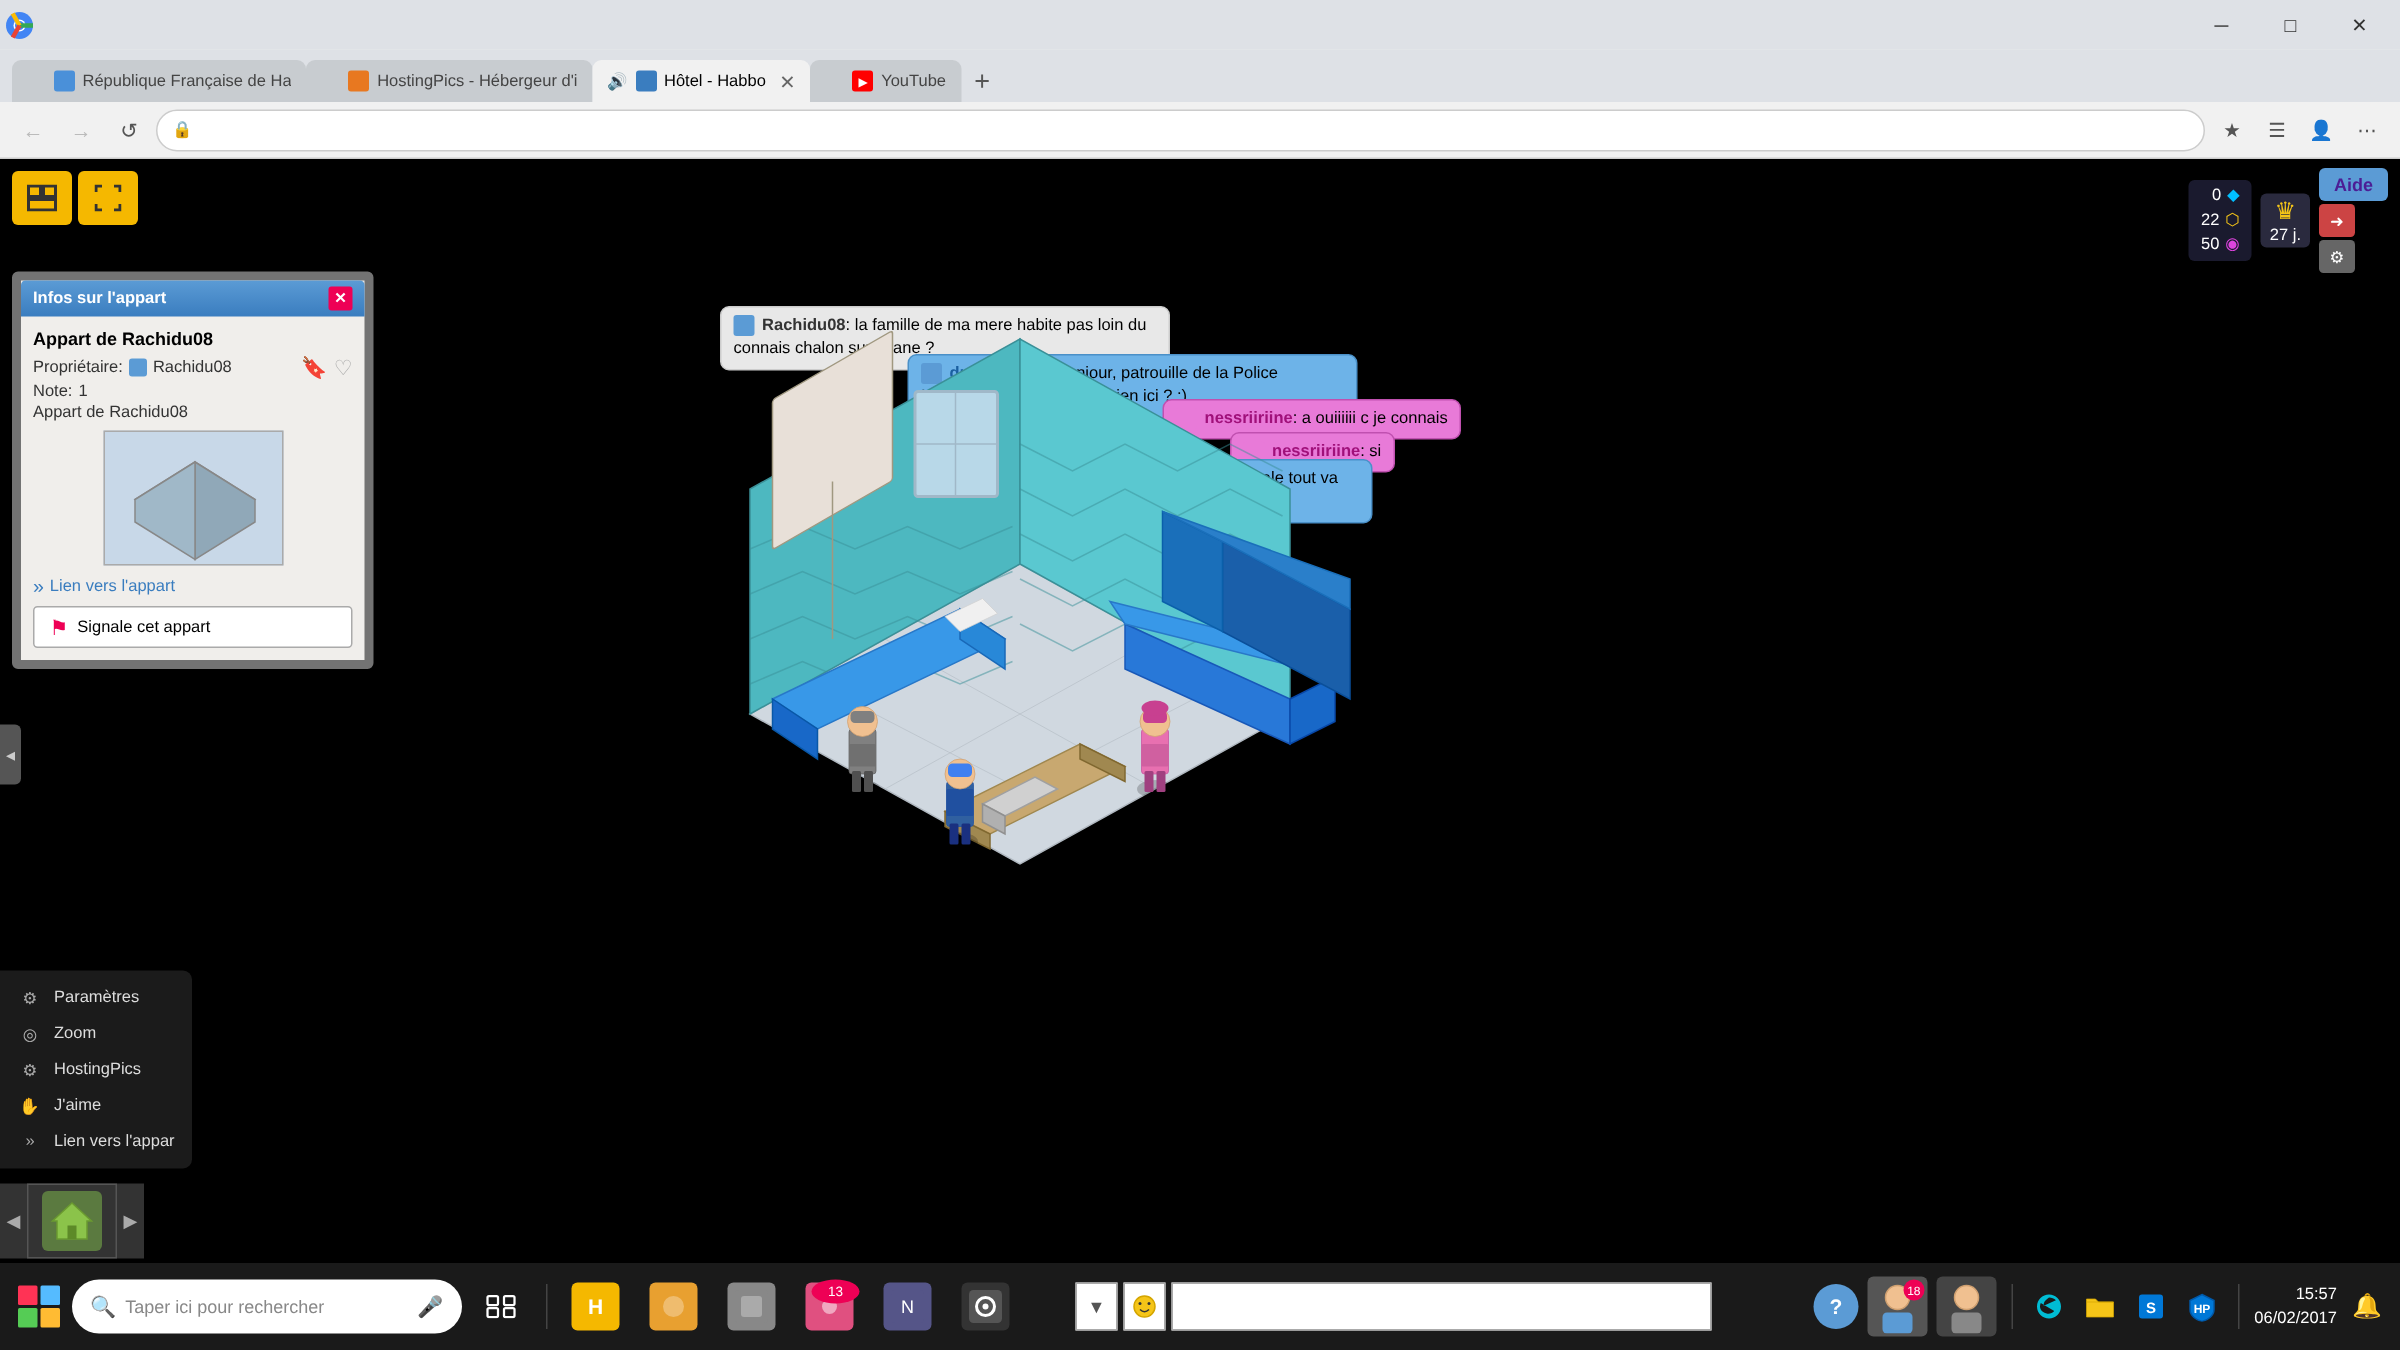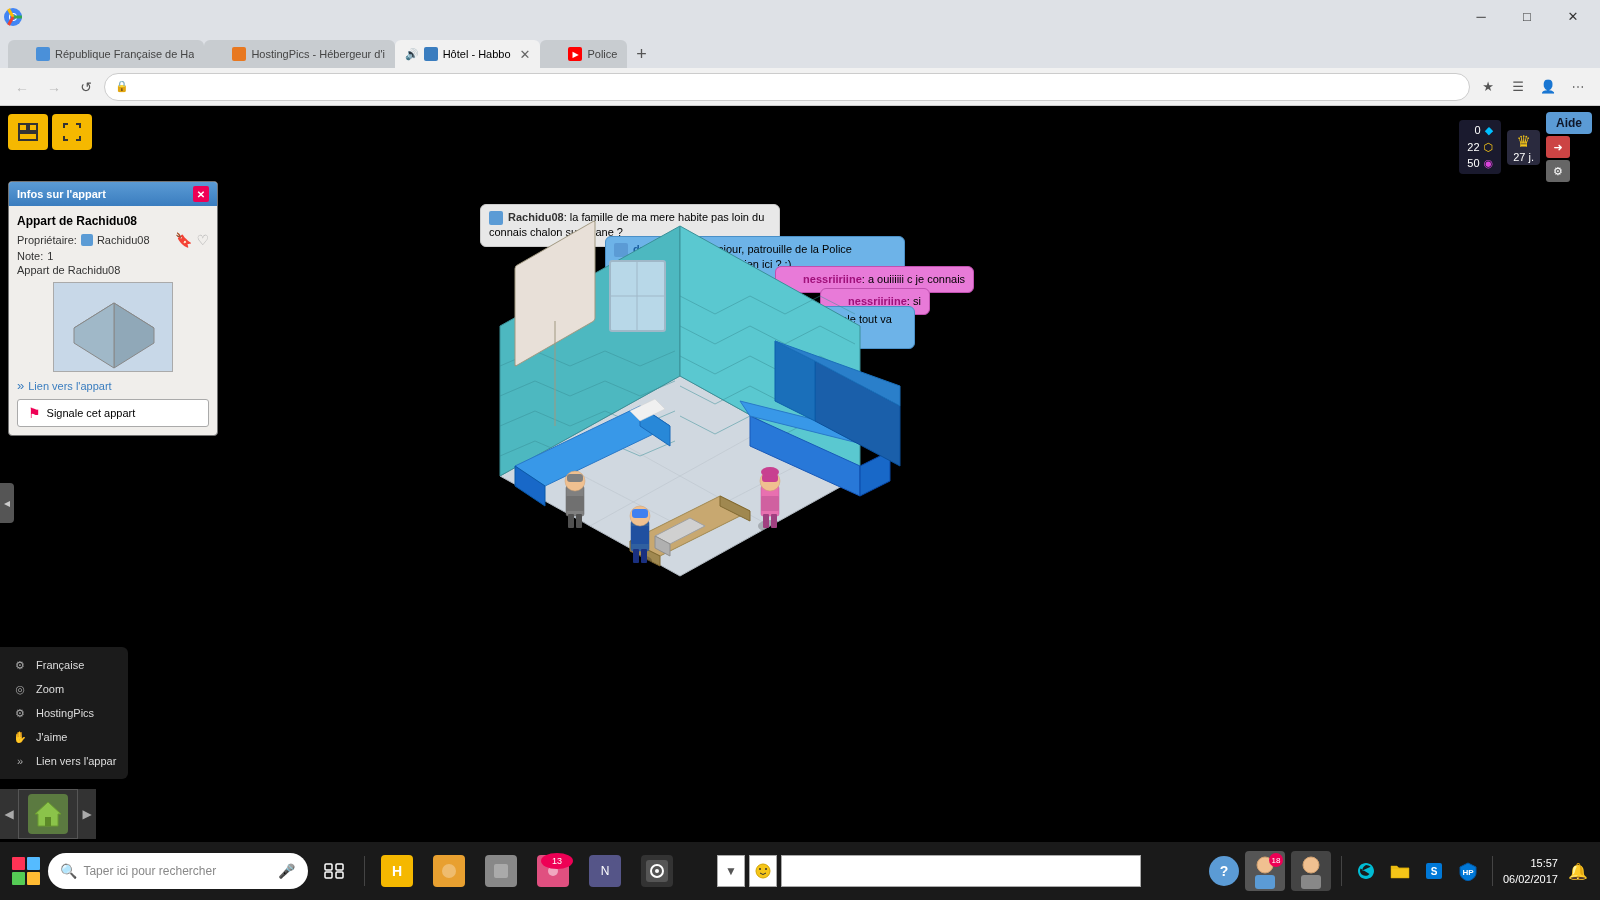--- a/index.html
+++ b/index.html
@@ -26,21 +26,21 @@
     .nav-action-btn { width: 28px; height: 28px; border-radius: 50%; display: flex; align-items: center; justify-content: center; cursor: pointer; color: #555; font-size: 13px; }
 
     
     .game-area { position: relative; width: 100%; height: 793px; background: #000; overflow: hidden; }
 
     
     .top-left-controls { position: absolute; top: 8px; left: 8px; display: flex; gap: 4px; z-index: 10; }
     .ctrl-btn { width: 40px; height: 36px; background: #f5b800; border-radius: 4px; display: flex; align-items: center; justify-content: center; cursor: pointer; font-size: 14px; color: #333; }
 
     
-    .info-panel { position: absolute; top: 10px; left: 8px; width: 210px; background: #f0eeeb; border: 1px solid #737373; border-radius: 4px; z-index: 20; font-size: 11px; }
+    .info-panel { position: absolute; top: 10px; left: 8px; width: 241px; background: #f0eeeb; border: 6px solid #737373; border-radius: 4px; z-index: 20; font-size: 11px; }
     .info-panel-header { background: linear-gradient(to bottom, #5b9bd5, #3a7dbf); color: #fff; padding: 4px 8px; display: flex; align-items: center; justify-content: space-between; border-radius: 3px 3px 0 0; font-weight: bold; font-size: 11px; }
     .info-panel-close { width: 16px; height: 16px; background: #e05; border-radius: 2px; display: flex; align-items: center; justify-content: center; cursor: pointer; font-size: 10px; color: #fff; }
     .info-panel-body { padding: 8px; }
     .info-panel-title { font-weight: bold; font-size: 12px; margin-bottom: 4px; }
     .info-panel-row { display: flex; align-items: center; gap: 4px; margin-bottom: 2px; color: #333; }
     .info-panel-row .owner-icon { width: 12px; height: 12px; background: #5b9bd5; border-radius: 2px; display: inline-block; }
     .room-thumbnail { width: 120px; height: 90px; background: #c8d8e8; border: 1px solid #aaa; margin: 6px auto; display: block; position: relative; overflow: hidden; }
     .info-link { color: #3a7dbf; text-decoration: none; cursor: pointer; display: flex; align-items: center; gap: 4px; margin: 4px 0; font-size: 11px; }
     .info-link-icon { color: #3a7dbf; font-size: 13px; }
     .report-btn { display: flex; align-items: center; gap: 6px; background: #fff; border: 1px solid #aaa; border-radius: 3px; padding: 5px 10px; cursor: pointer; margin-top: 6px; font-size: 11px; width: 100%; }
@@ -61,21 +61,21 @@
     .chat-sender.pink { color: #a0107a; }
 
     
     .top-right-panel { position: absolute; top: 6px; right: 8px; display: flex; align-items: center; gap: 6px; z-index: 10; }
     .currency-box { background: #1a1a2e; border-radius: 4px; padding: 2px 8px; color: #fff; font-size: 11px; text-align: right; line-height: 1.5; }
     .currency-row { display: flex; align-items: center; gap: 4px; justify-content: flex-end; }
     .currency-diamond { color: #00bfff; font-size: 11px; }
     .currency-coin { color: #f5c518; font-size: 11px; }
     .currency-pixel { color: #dd44dd; font-size: 11px; }
     .days-box { background: #2a2a3e; border-radius: 4px; padding: 2px 6px; color: #fff; font-size: 11px; text-align: center; }
-    .aide-btn { background: #5b9bd5; color: #0f172a; border-radius: 4px; padding: 4px 10px; cursor: pointer; font-weight: bold; font-size: 12px; }
+    .aide-btn { background: #5b9bd5; color: #4c1d95; border-radius: 4px; padding: 4px 10px; cursor: pointer; font-weight: bold; font-size: 12px; }
     .top-right-icons { display: flex; flex-direction: column; gap: 2px; }
     .tr-icon-btn { width: 24px; height: 22px; background: #c44; border-radius: 3px; display: flex; align-items: center; justify-content: center; color: #fff; font-size: 11px; cursor: pointer; }
     .tr-icon-btn2 { width: 24px; height: 22px; background: #666; border-radius: 3px; display: flex; align-items: center; justify-content: center; color: #fff; font-size: 11px; cursor: pointer; }
 
     
     .bottom-left-menu { position: absolute; bottom: 120px; left: 0; background: rgba(30,30,30,0.9); padding: 6px 12px; border-radius: 0 6px 6px 0; z-index: 20; }
     .bottom-left-menu-item { display: flex; align-items: center; gap: 8px; padding: 4px 0; cursor: pointer; color: #ddd; font-size: 11px; }
     .menu-icon { width: 16px; height: 16px; display: flex; align-items: center; justify-content: center; color: #aaa; }
 
     
@@ -161,21 +161,21 @@
 
     <div class="tab active">
       <span style="font-size:11px;color:#555;">🔊</span>
       <span class="tab-favicon" style="width:14px;height:14px;background:#3a7dbf;border-radius:2px;"></span>
       <span class="tab-label">Hôtel - Habbo</span>
       <span class="tab-close">✕</span>
     </div>
 
     <div class="tab inactive">
       <span class="tab-favicon fav-yt" style="width:14px;height:14px;display:flex;align-items:center;justify-content:center;color:#fff;font-size:8px;">▶</span>
-      <span class="tab-label">Police</span>
+      <span class="tab-label">YouTube</span>
     </div>
     <div class="tab-new">+</div>
   </div>
 
   <div class="nav-bar">
     <div class="nav-btn disabled">←</div>
     <div class="nav-btn disabled">→</div>
     <div class="nav-btn">↺</div>
     <div class="address-bar">
       <span class="lock-icon">🔒</span>
@@ -397,21 +397,21 @@
       <div class="top-right-icons">
         <div class="tr-icon-btn">➜</div>
         <div class="tr-icon-btn2">⚙</div>
       </div>
     </div>
   </div>
 
   <div class="bottom-left-menu">
     <div class="bottom-left-menu-item">
       <span class="menu-icon">⚙</span>
-      <span>Française</span>
+      <span>Paramètres</span>
     </div>
     <div class="bottom-left-menu-item">
       <span class="menu-icon">◎</span>
       <span>Zoom</span>
     </div>
     <div class="bottom-left-menu-item">
       <span class="menu-icon">⚙</span>
       <span>HostingPics</span>
     </div>
     <div class="bottom-left-menu-item">

